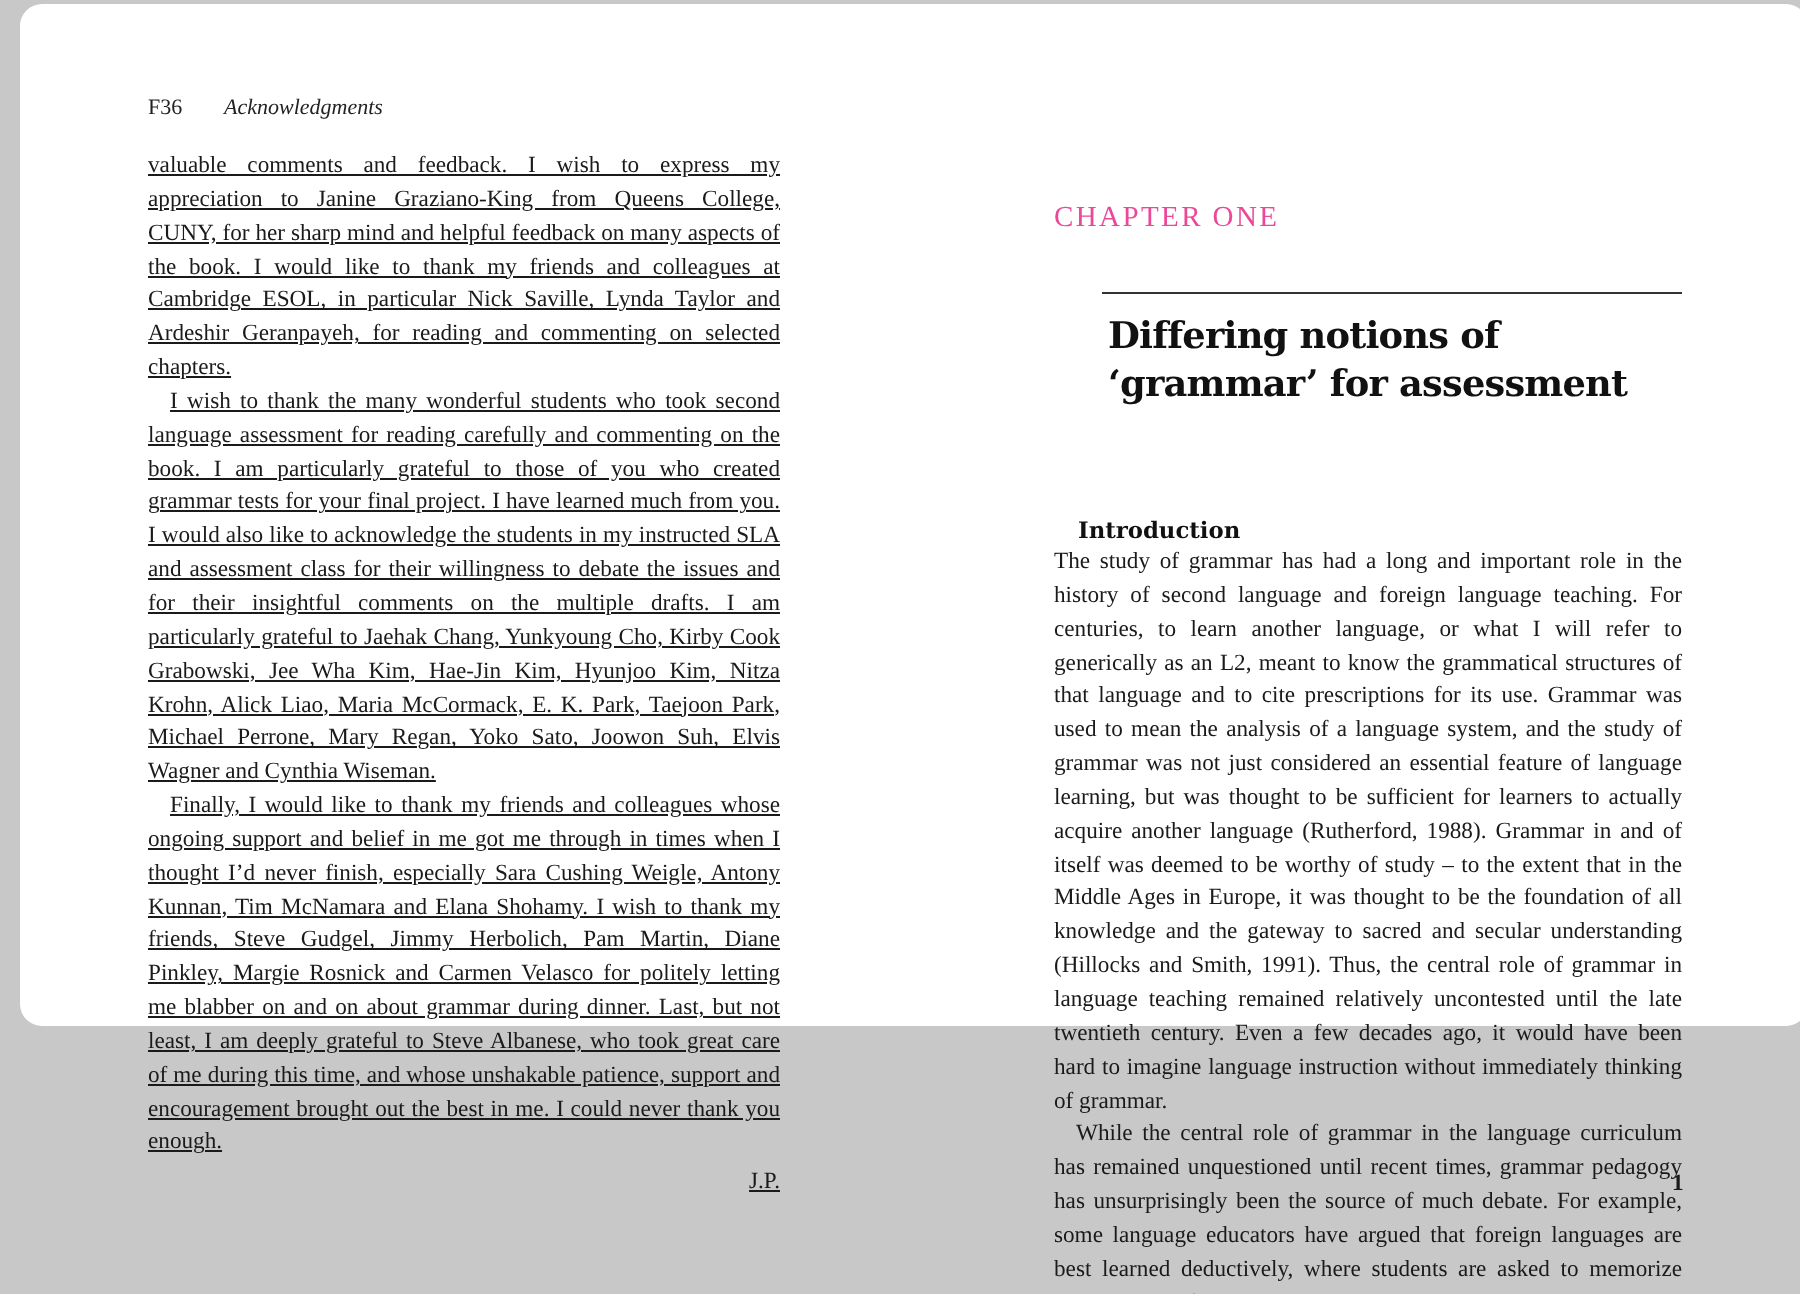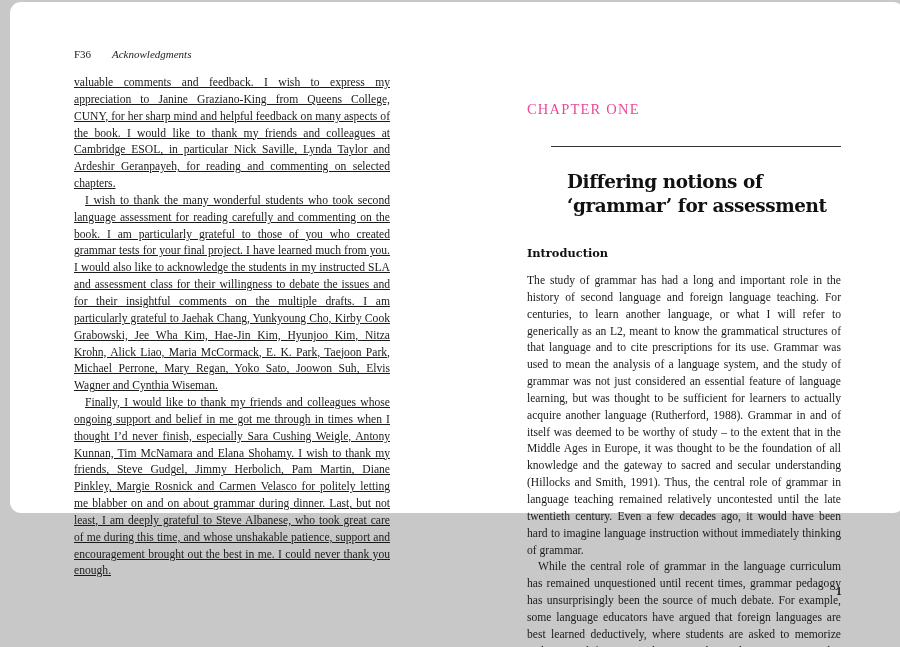--- a/index.html
+++ b/index.html
@@ -46,46 +46,47 @@
     font-weight: normal;
   }
   .chapter-rule {
     position: absolute; left: 93px; top: 144px;
     width: 290px; height: 0; border-top: 1px solid #333;
   }
   .chapter-title {
     position: absolute; left: 93px; top: 152px; width: 300px;
     font-family: "DejaVu Serif", serif;
     font-size: 18.4px; line-height: 24px; font-weight: bold; color: #111;
-    margin: 16px; letter-spacing: -0.4px;
+    margin: 3px; letter-spacing: -0.4px;
   }
   .section-heading {
     position: absolute; left: 69px; top: 244px;
     font-family: "DejaVu Serif", serif;
-    font-size: 11.4px; font-weight: bold; color: #111; margin: 0;
+    font-size: 11.4px; font-weight: bold; color: #111; margin: 12px;
   }
   .right-body { position: absolute; left: 69px; top: 271px; width: 314px; }
   .folio-right {
     position: absolute; left: 378px; top: 583px;
     font-family: "Liberation Serif", serif; font-size: 11.6px; font-weight: bold; color: #1a1a1a;
   }
 </style>
 </head>
 <body>
 
 <div class="spread">
 
   <div class="page page-left">
     <div class="running-head">
       <span class="folio">F36</span><span class="rh-title">Acknowledgments</span>
     </div>
     <div class="body-text left-body">
       <p class="first">valuable comments and feedback. I wish to express my appreciation to Janine Graziano-King from Queens College, CUNY, for her sharp mind and helpful feedback on many aspects of the book. I would like to thank my friends and colleagues at Cambridge ESOL, in particular Nick Saville, Lynda Taylor and Ardeshir Geranpayeh, for reading and commenting on selected chapters.</p>
       <p>I wish to thank the many wonderful students who took second lan­guage assessment for reading carefully and commenting on the book. I am particularly grateful to those of you who created grammar tests for your final project. I have learned much from you. I would also like to acknowledge the students in my instructed SLA and assessment class for their willingness to debate the issues and for their insightful comments on the multiple drafts. I am particularly grateful to Jaehak Chang, Yunkyoung Cho, Kirby Cook Grabowski, Jee Wha Kim, Hae-Jin Kim, Hyunjoo Kim, Nitza Krohn, Alick Liao, Maria McCormack, E. K. Park, Taejoon Park, Michael Perrone, Mary Regan, Yoko Sato, Joowon Suh, Elvis Wagner and Cynthia Wiseman.</p>
       <p>Finally, I would like to thank my friends and colleagues whose ongoing support and belief in me got me through in times when I thought I’d never finish, especially Sara Cushing Weigle, Antony Kunnan, Tim McNamara and Elana Shohamy. I wish to thank my friends, Steve Gudgel, Jimmy Herbolich, Pam Martin, Diane Pinkley, Margie Rosnick and Carmen Velasco for politely letting me blabber on and on about grammar during dinner. Last, but not least, I am deeply grateful to Steve Albanese, who took great care of me during this time, and whose unshakable patience, support and encouragement brought out the best in me. I could never thank you enough.</p>
+      <div class="signature">J.P.</div>
     </div>
   </div>
 
   <div class="page page-right">
     <div class="chapter-label">CHAPTER ONE</div>
     <div class="chapter-rule"></div>
     <h1 class="chapter-title">Differing notions of ‘grammar’ for assessment</h1>
     <h2 class="section-heading">Introduction</h2>
     <div class="body-text right-body">
       <p class="first">The study of grammar has had a long and important role in the history of second language and foreign language teaching. For centuries, to learn another language, or what I will refer to generically as an L2, meant to know the grammatical structures of that language and to cite prescrip­tions for its use. Grammar was used to mean the analysis of a language system, and the study of grammar was not just considered an essential feature of language learning, but was thought to be sufficient for learners to actually acquire another language (Rutherford, 1988). Grammar in and of itself was deemed to be worthy of study – to the extent that in the Middle Ages in Europe, it was thought to be the foundation of all knowl­edge and the gateway to sacred and secular understanding (Hillocks and Smith, 1991). Thus, the central role of grammar in language teaching remained relatively uncontested until the late twentieth century. Even a few decades ago, it would have been hard to imagine language instruc­tion without immediately thinking of grammar.</p>

